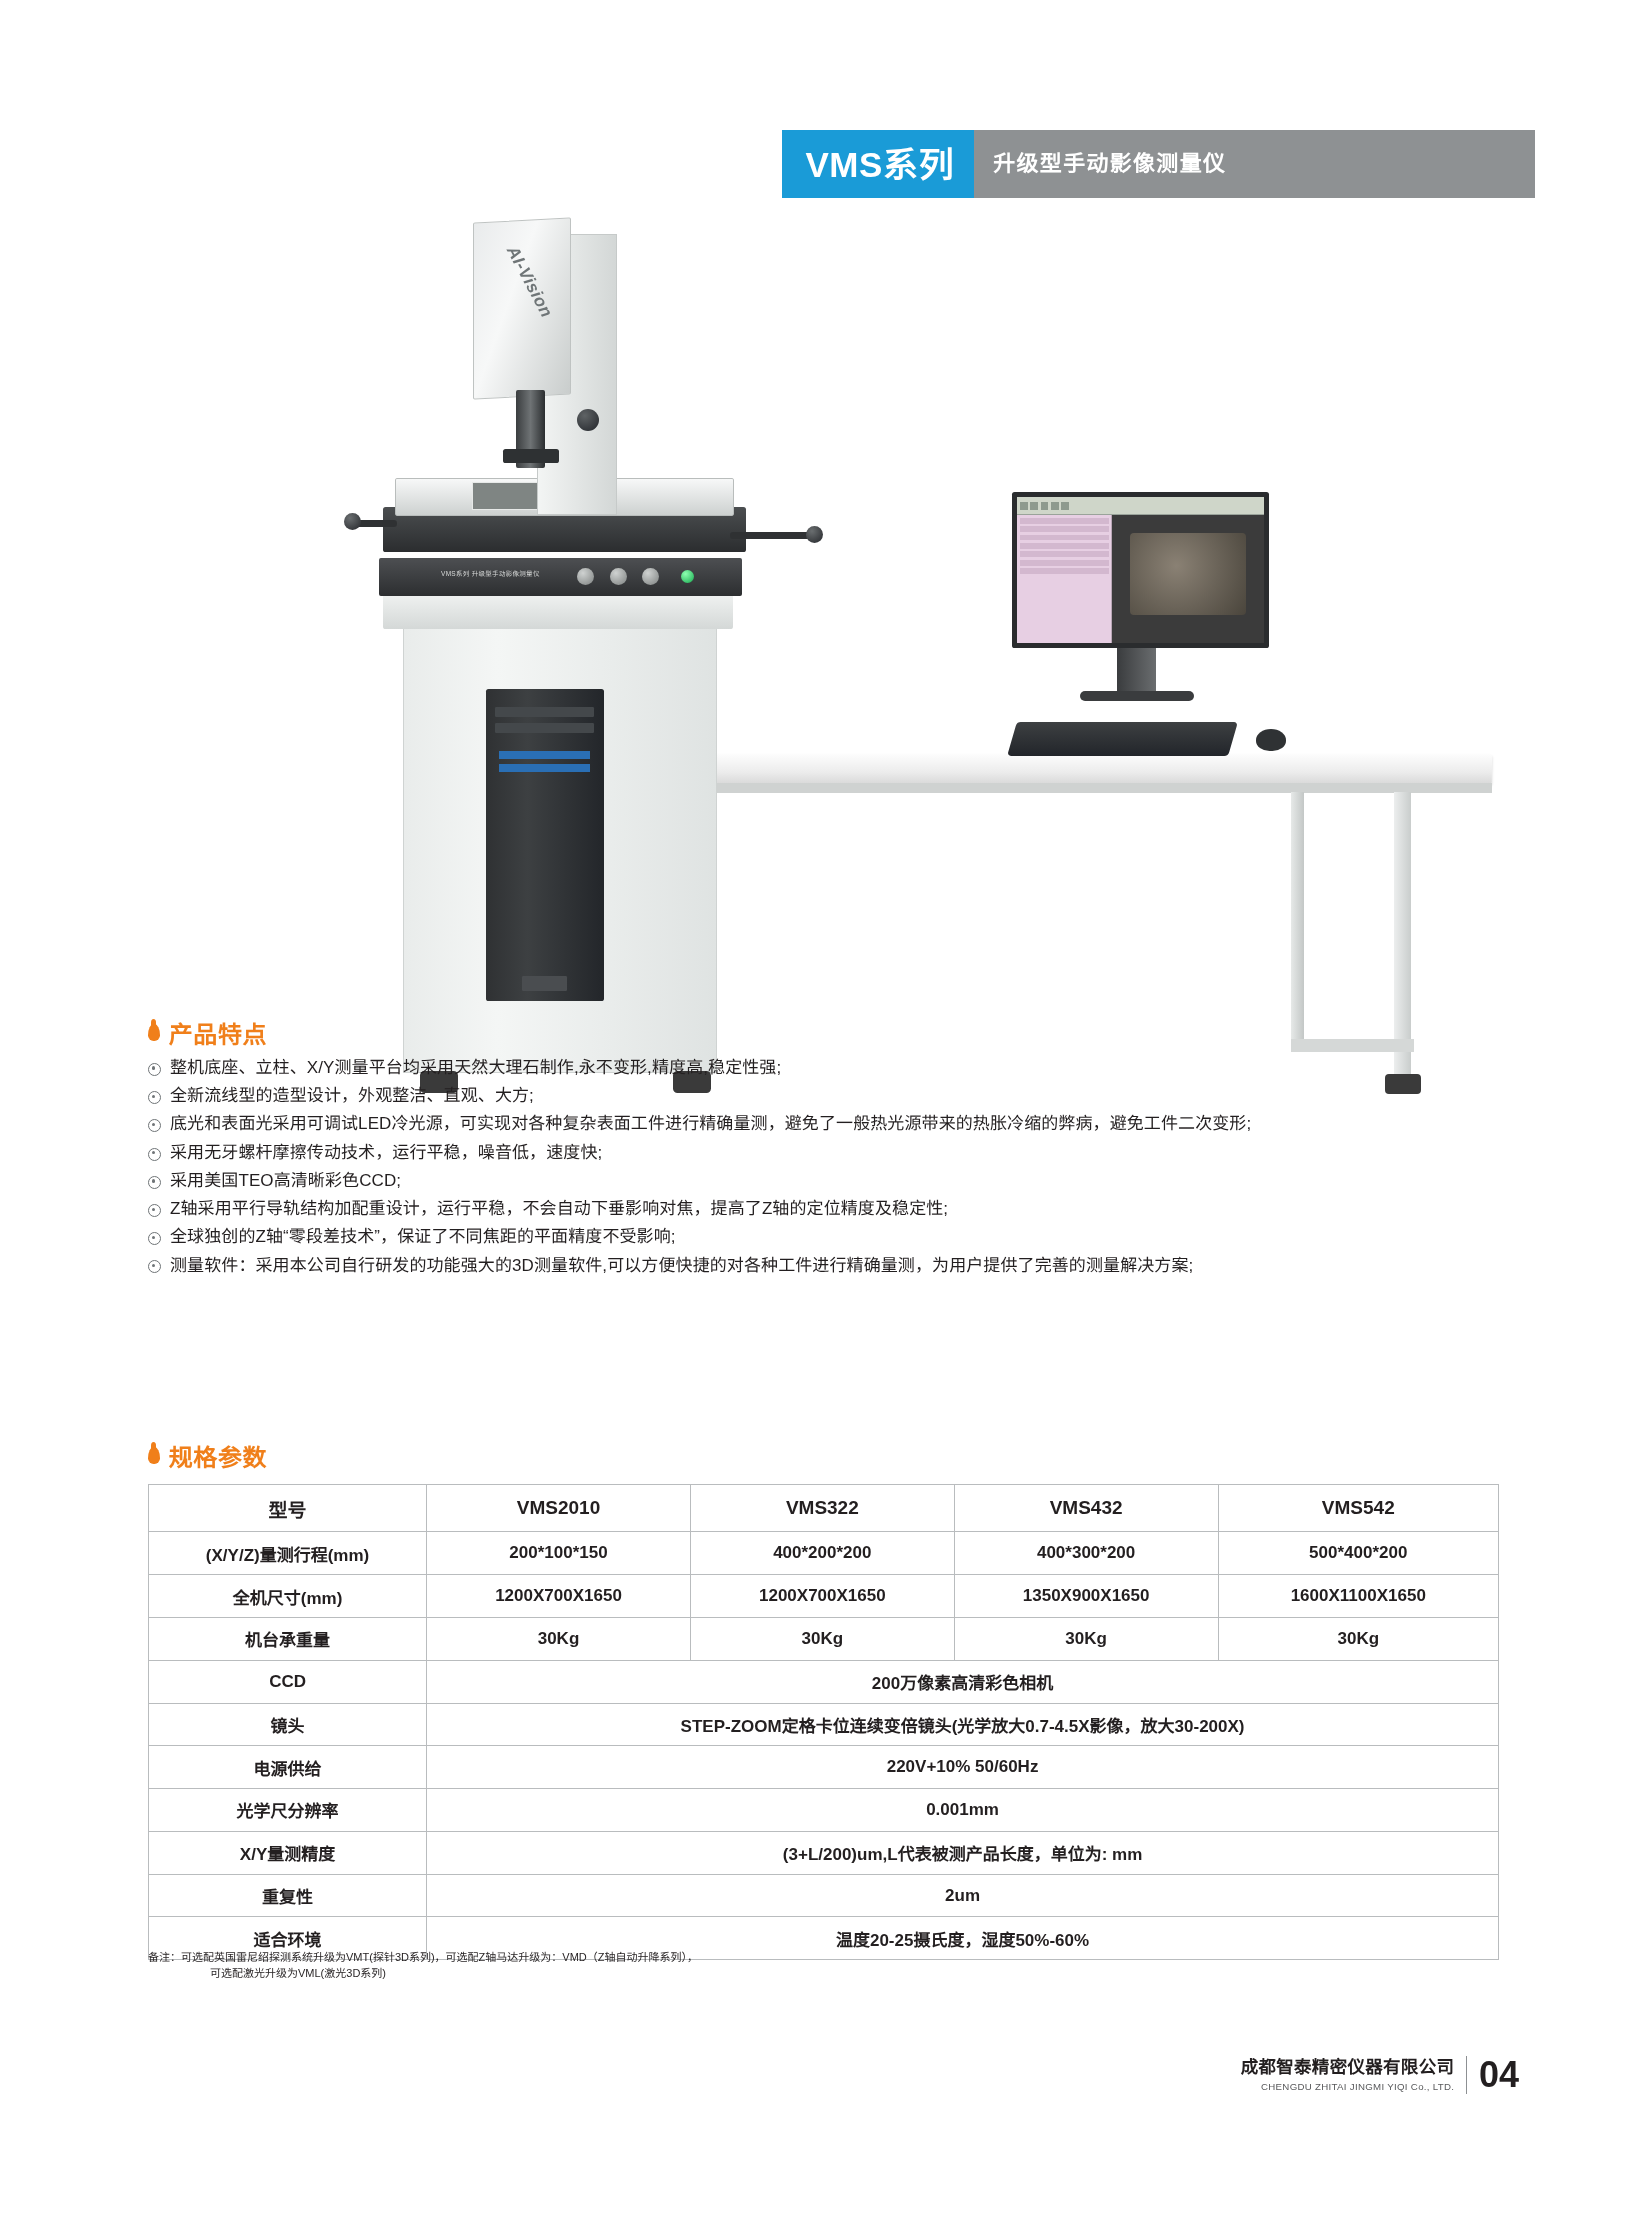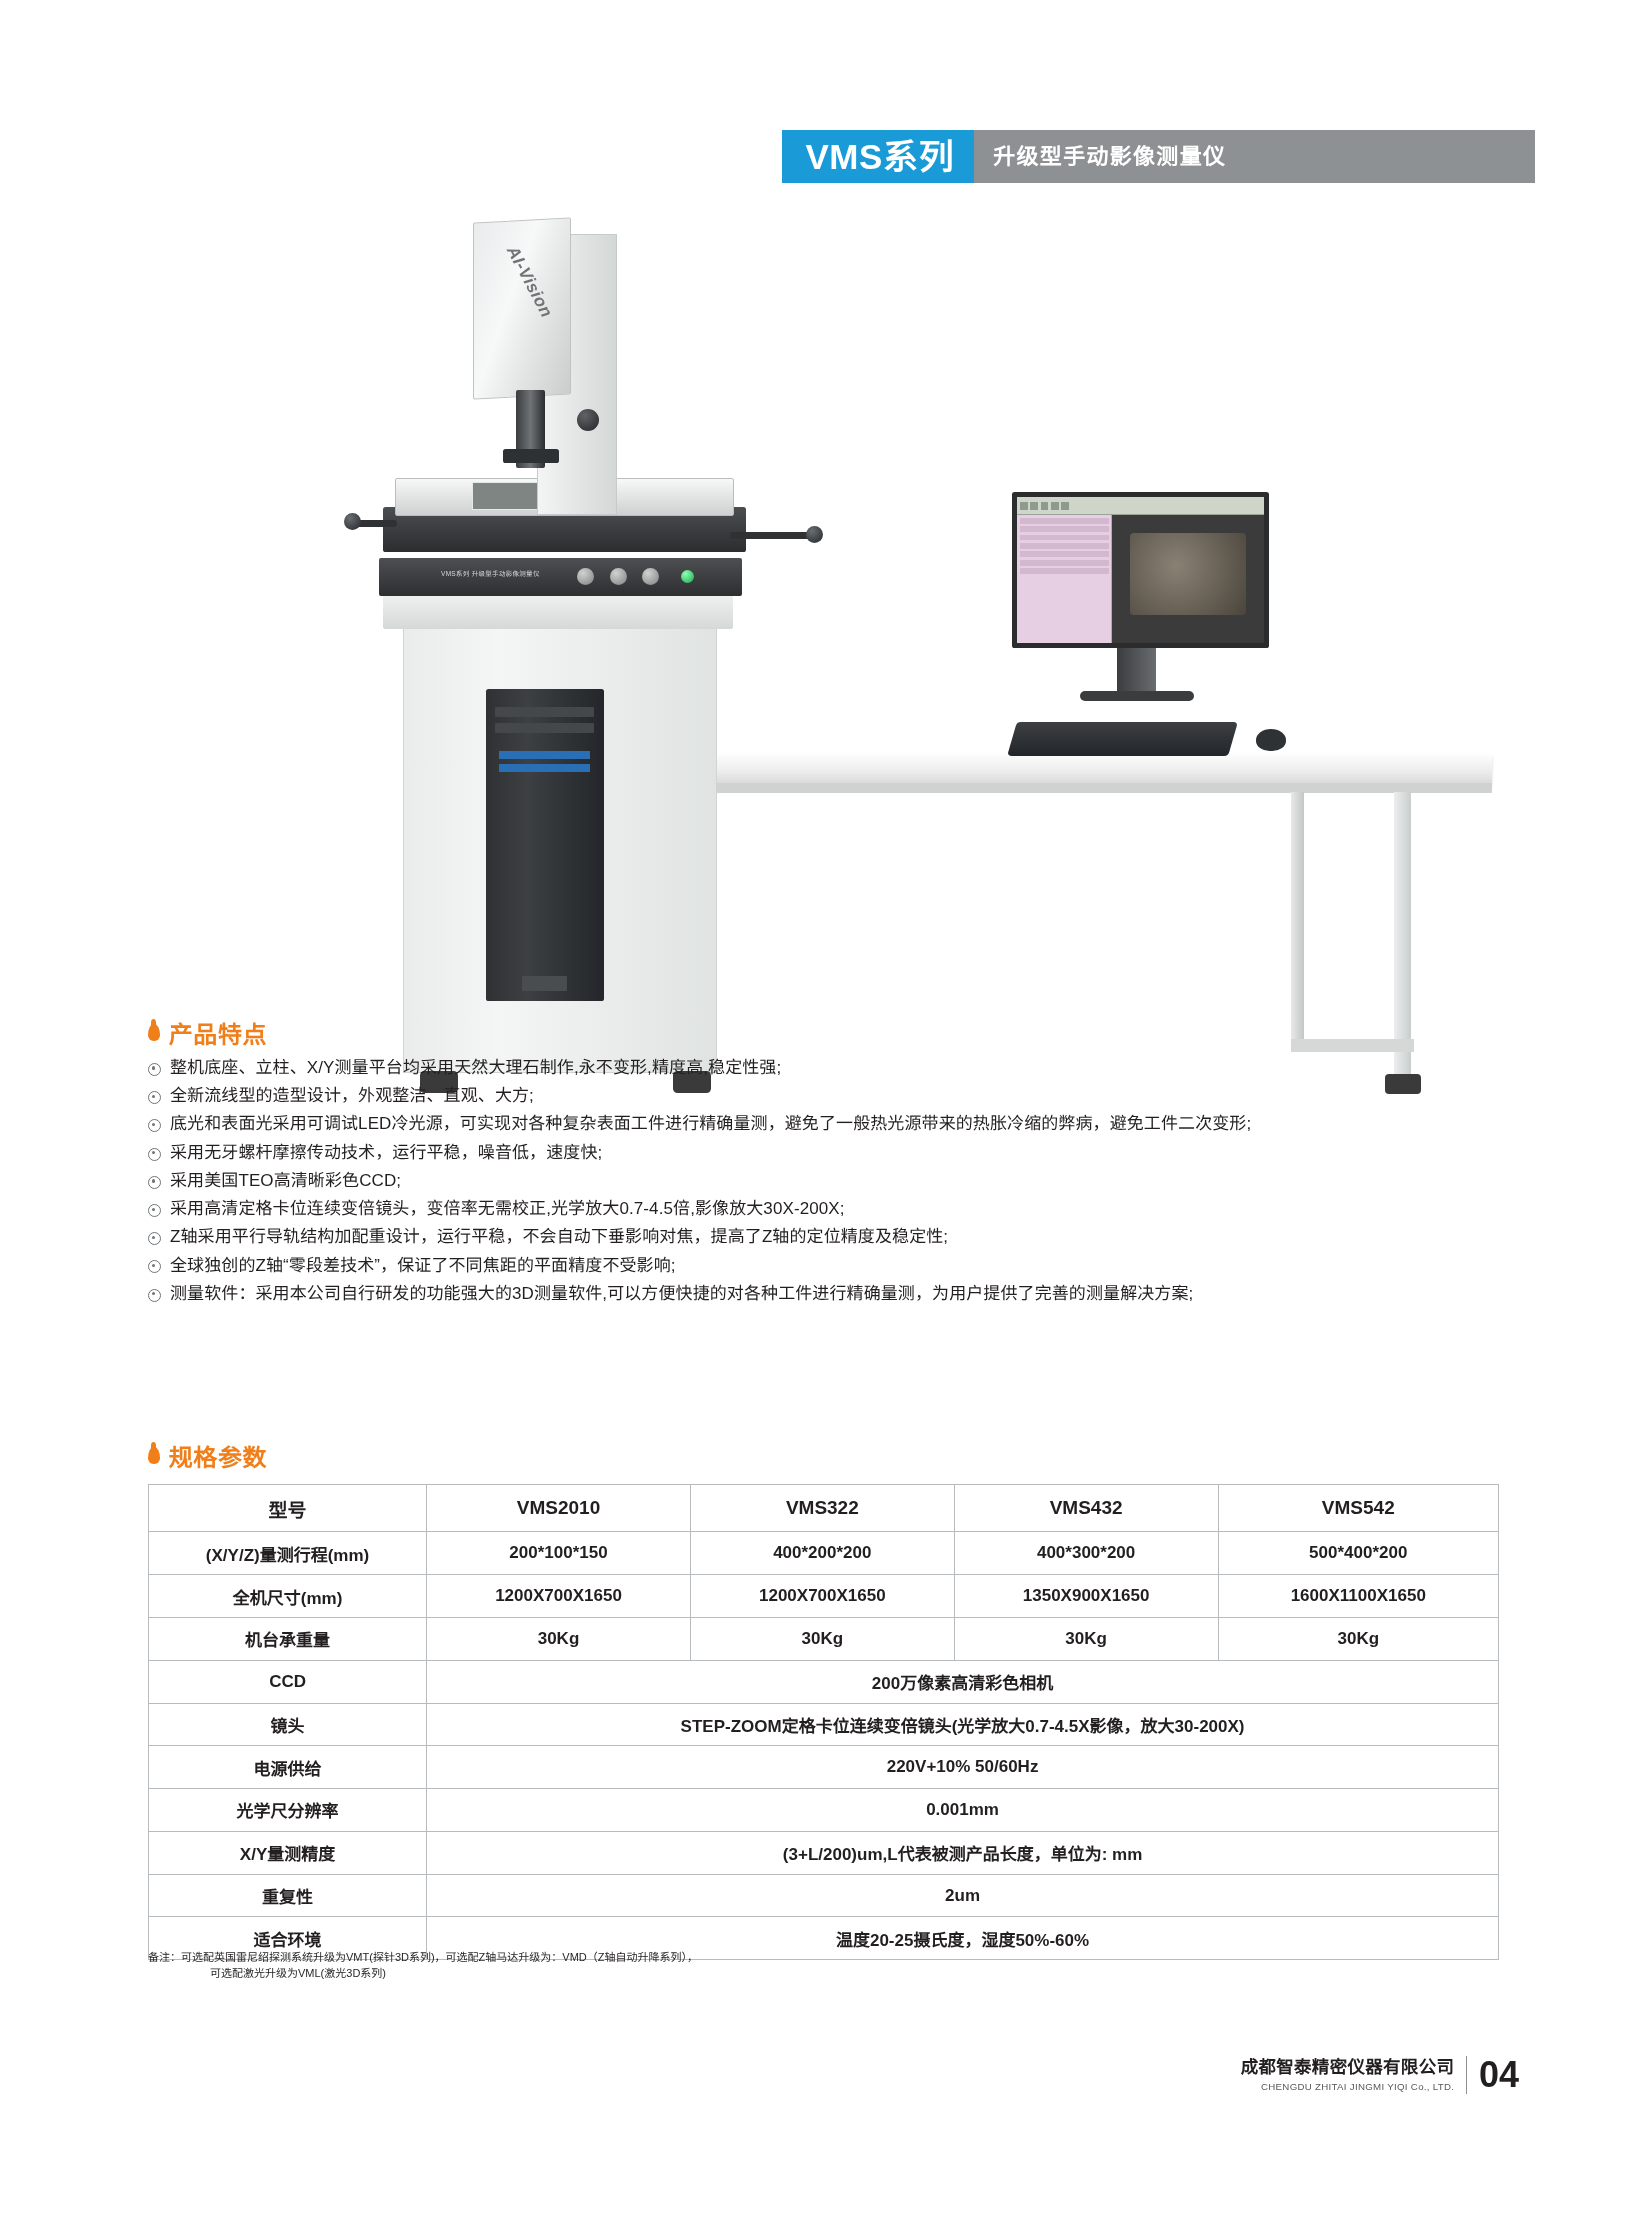--- a/index.html
+++ b/index.html
@@ -22,21 +22,21 @@
     height: 2227px;
     background: #fff;
   }
 
   
   .header {
     position: absolute;
     left: 766px;
     top: 130px;
     width: 753px;
-    height: 53px;
+    height: 68px;
     display: flex;
     align-items: stretch;
     padding-left: 16px;
   }
   .header-left {
     background: #1a9bd7;
     display: flex;
     align-items: center;
     justify-content: center;
     padding: 0 19.5px 0 23.4px;
@@ -695,24 +695,20 @@
     <div class="feature-row">
       <span class="bullet"></span>
       <span class="feature-text">采用无牙螺杆摩擦传动技术，运行平稳，噪音低，速度快;</span>
     </div>
     <div class="feature-row">
       <span class="bullet"></span>
       <span class="feature-text">采用美国TEO高清晰彩色CCD;</span>
     </div>
     <div class="feature-row">
       <span class="bullet"></span>
-      <span class="feature-text">采用高清定格卡位连续变倍镜头，变倍率无需校正,光学放大0.7-4.5倍,影像放大30X-200X;</span>
-    </div>
-    <div class="feature-row">
-      <span class="bullet"></span>
       <span class="feature-text">Z轴采用平行导轨结构加配重设计，运行平稳，不会自动下垂影响对焦，提高了Z轴的定位精度及稳定性;</span>
     </div>
     <div class="feature-row">
       <span class="bullet"></span>
       <span class="feature-text">全球独创的Z轴“零段差技术”，保证了不同焦距的平面精度不受影响;</span>
     </div>
     <div class="feature-row">
       <span class="bullet"></span>
       <span class="feature-text">测量软件：采用本公司自行研发的功能强大的3D测量软件,可以方便快捷的对各种工件进行精确量测，为用户提供了完善的测量解决方案;</span>
     </div>

